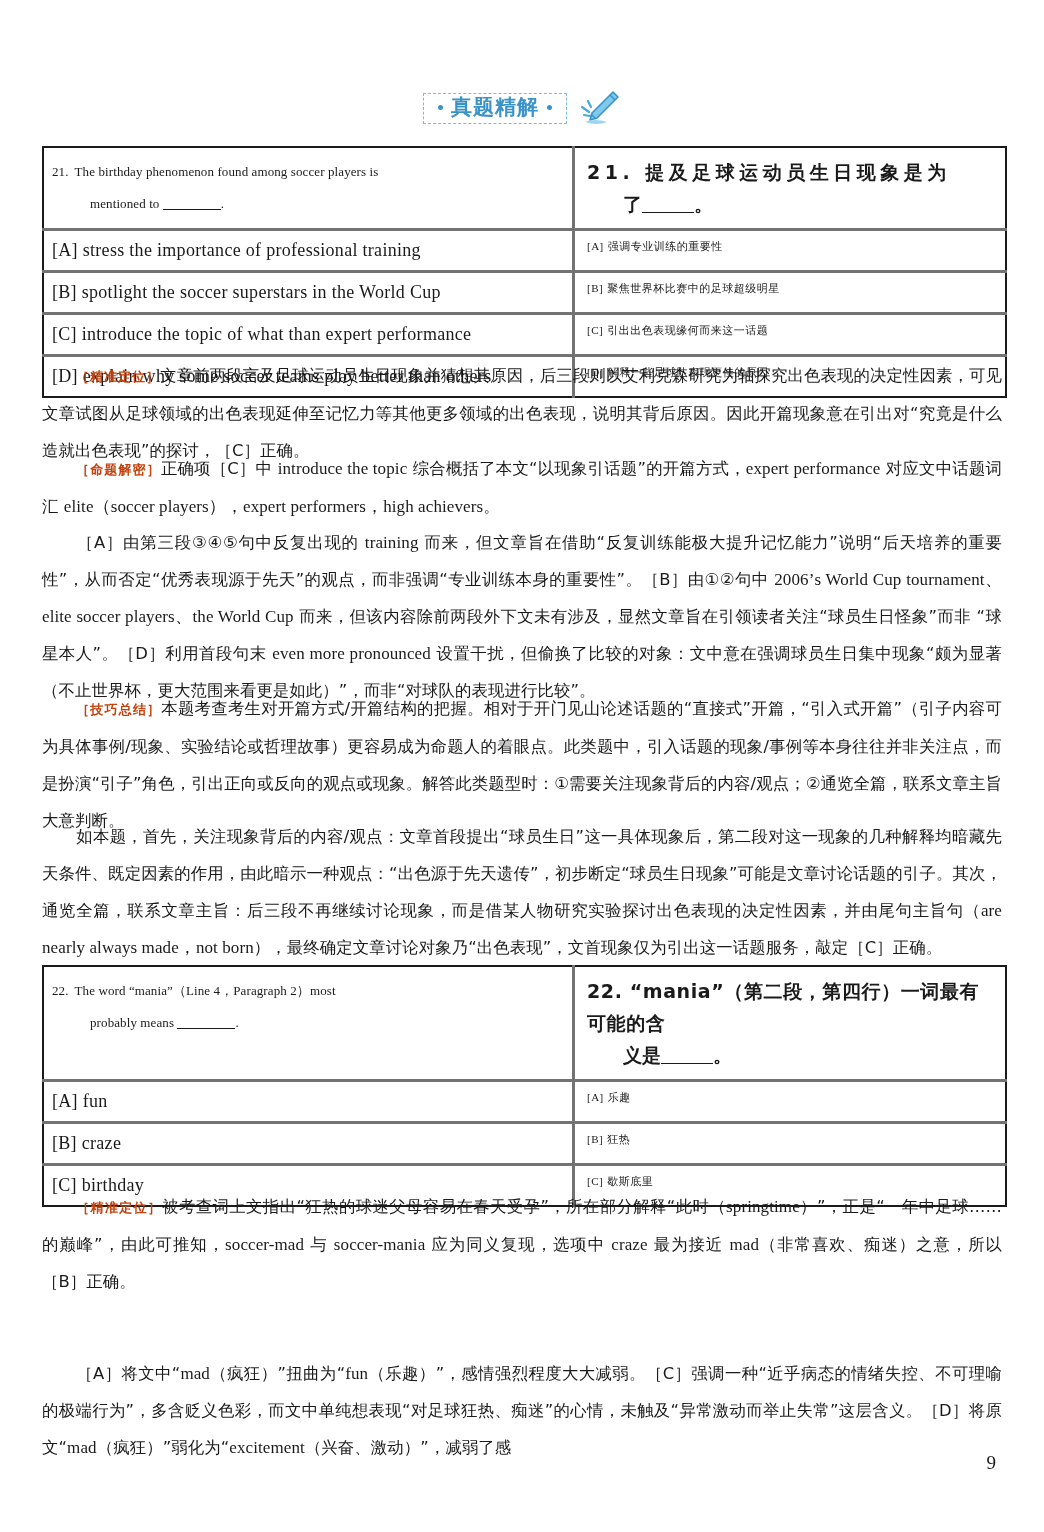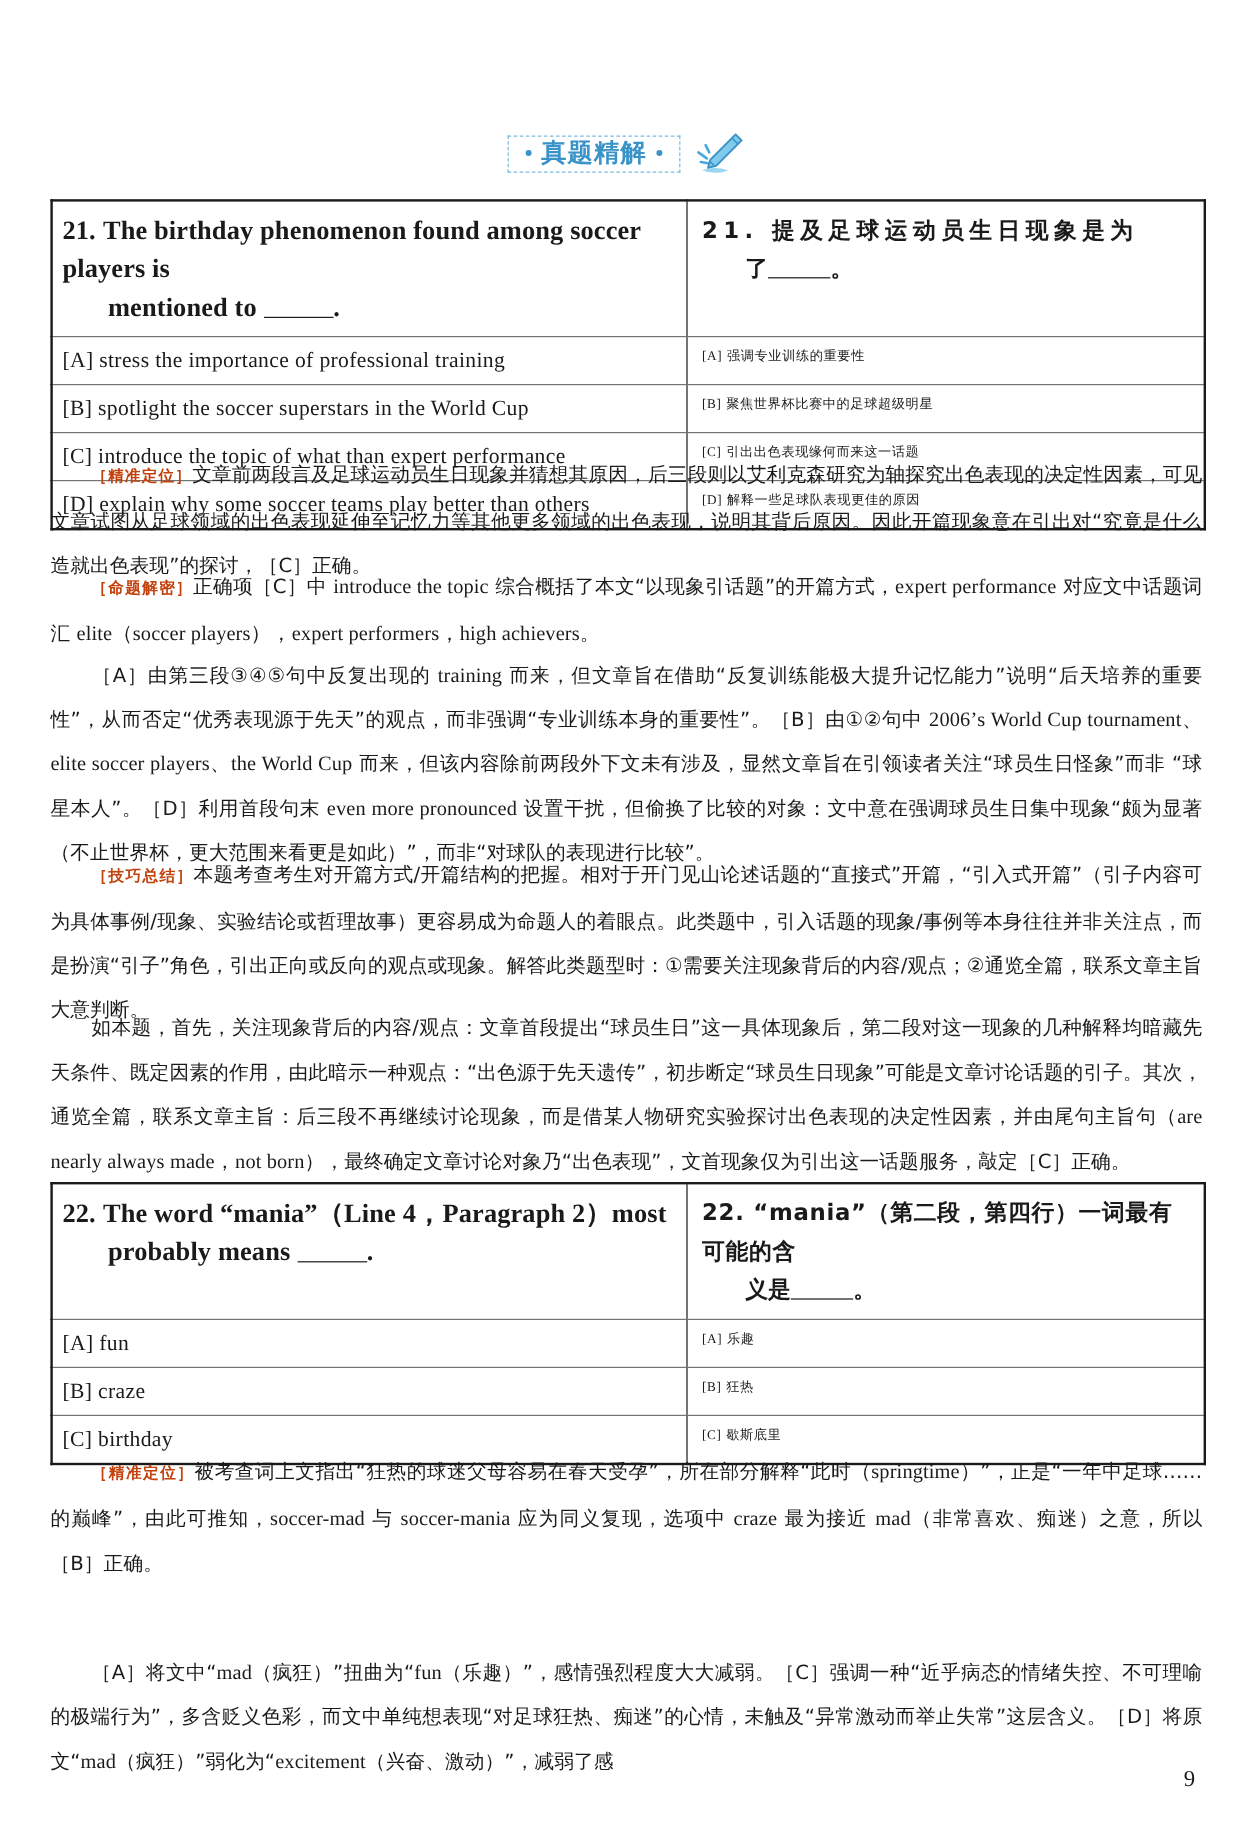--- a/index.html
+++ b/index.html
@@ -14,21 +14,20 @@
     color: #1a1a1a;
     position: relative;
     overflow: hidden;
   }
   .page {
     position: absolute;
     left: 0; top: 0;
     width: 1044px;
     height: 1500px;
     padding: 0;
-    margin-top: 20px;
   }
   
   .banner {
     position: absolute;
     left: 0;
     top: 88px;
     width: 1044px;
     display: flex;
     justify-content: center;
     align-items: center;
@@ -60,34 +59,34 @@
   
   .qtable {
     position: absolute;
     left: 42px;
     width: 960px;
     border-collapse: collapse;
     table-layout: fixed;
     border: 2px solid #1a1a1a;
   }
   .qtable td {
-    border: 1px solid #737373;
+    border: 3px solid #737373;
     padding: 0;
     vertical-align: top;
   }
   .qtable td.left  { width: 528px; border-left: none; }
   .qtable td.right { width: 430px; border-right: none; }
   .qtable tr:first-child td { border-top: none; }
   .qtable tr:last-child td  { border-bottom: none; }
   .qtable td.left  { border-right: 1.5px solid #1a1a1a; }
 
   .stem-en {
     font-family: "Liberation Serif", serif;
-    font-weight: bold;
-    font-size: 22px;
+    font-weight: normal;
+    font-size: 13px;
     line-height: 32px;
     padding: 8px 8px 8px 8px;
     letter-spacing: 0.1px;
   }
   .stem-en .num { margin-right: 6px; }
   .stem-en .l2 { display:block; padding-left: 38px; }
   .stem-cn {
     font-family: "DejaVu Sans", sans-serif;
     font-weight: bold;
     font-size: 19px;

